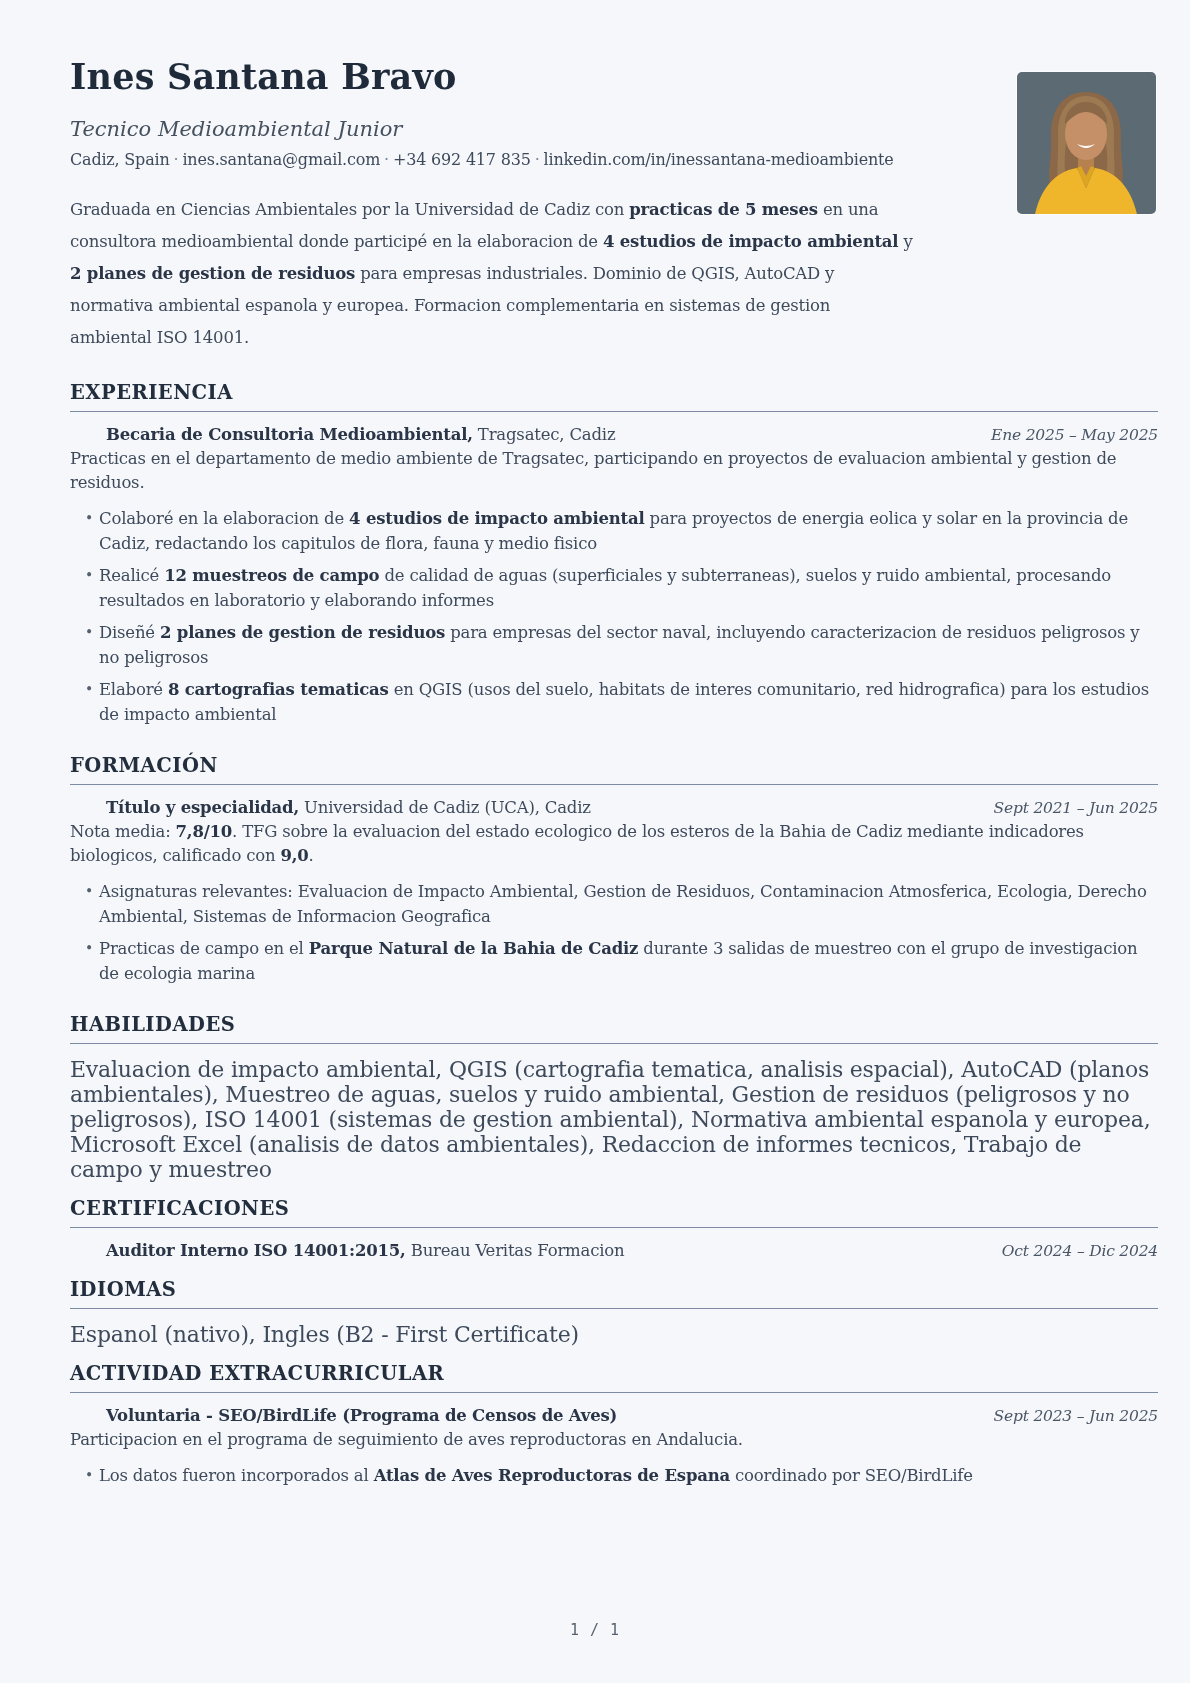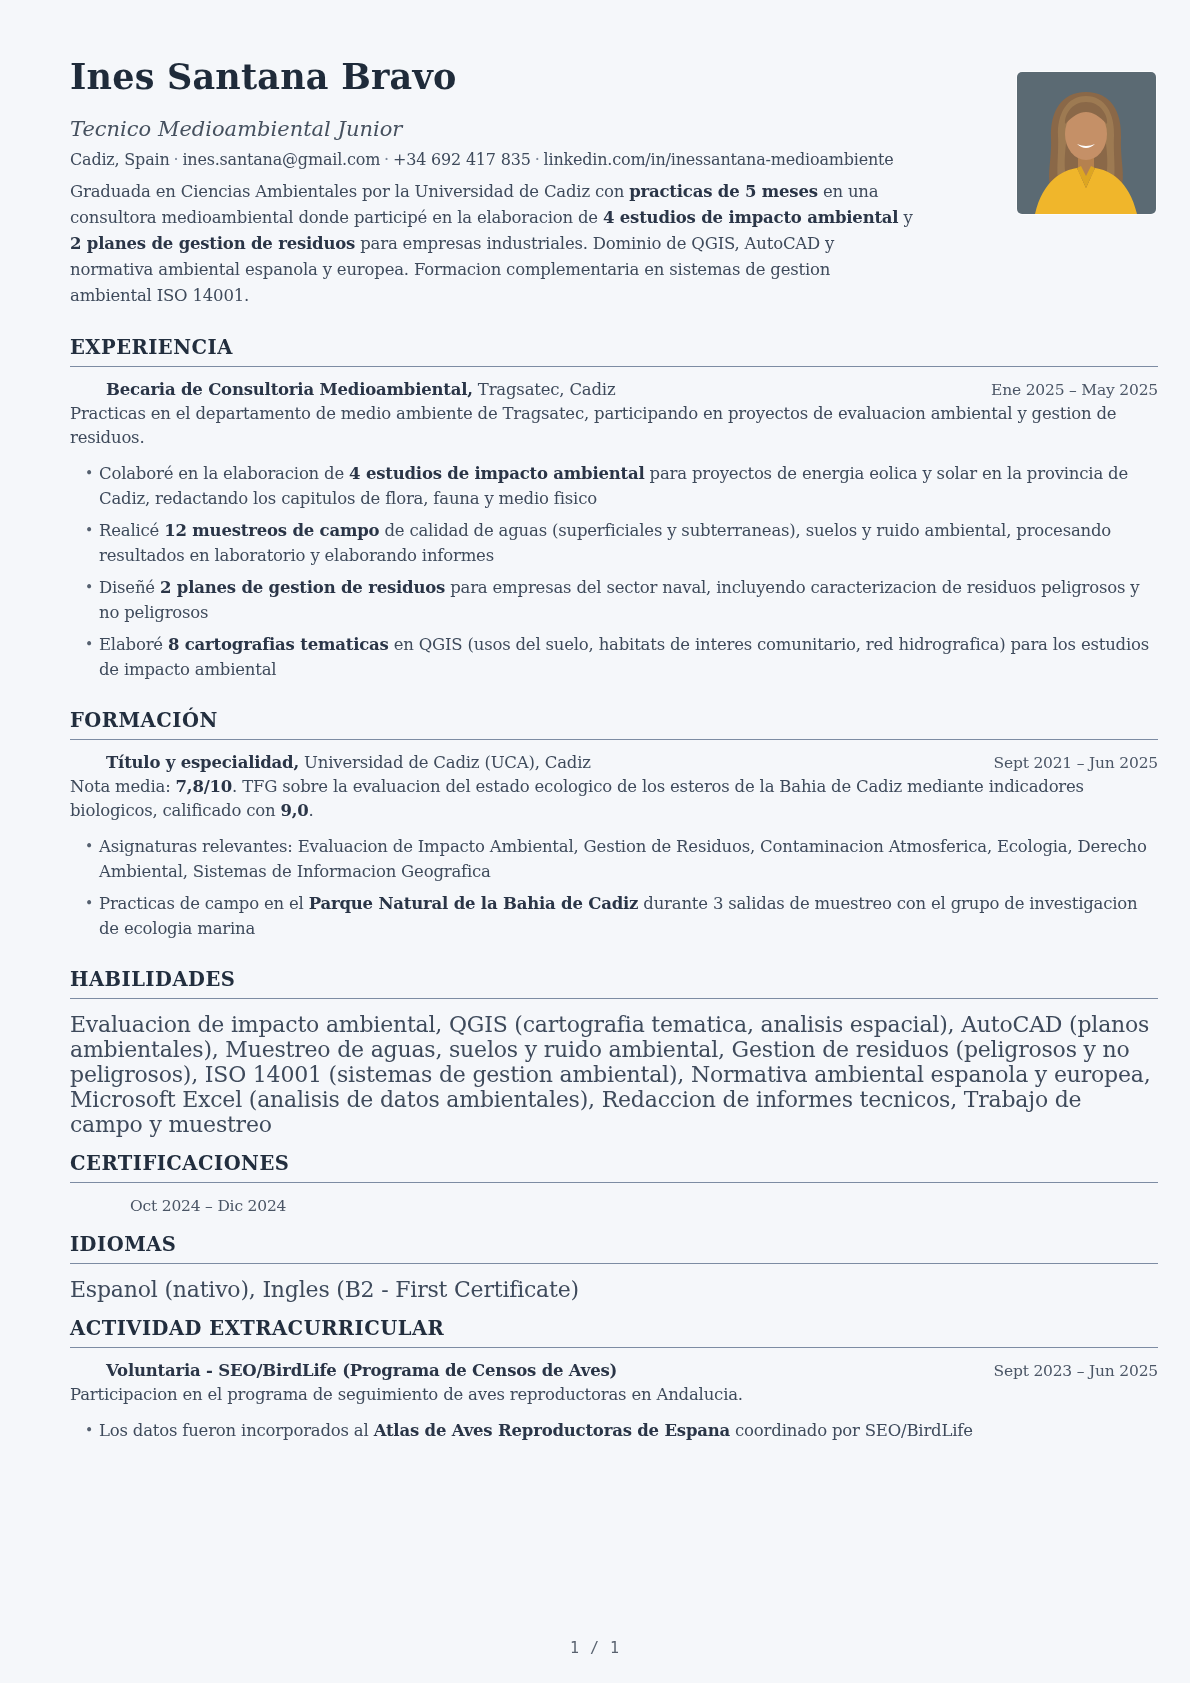--- a/index.html
+++ b/index.html
@@ -32,22 +32,22 @@
     font-size:21px;font-style:italic;
     color:#46515f;
   }
   .contact{
     margin-top:9px;
     font-size:16px;color:#3e4a5b;
     letter-spacing:-.2px;
   }
   .contact .sep{color:#7c8899;padding:0 4px;}
   .summary{
-    margin-top:10px;
-    font-size:16.5px;line-height:26px;
+    margin-top:25px;
+    font-size:16.5px;line-height:32px;
     letter-spacing:-.2px;
   }
   .photo{
     position:absolute;top:16px;right:2px;
     width:139px;height:142px;border-radius:5px;overflow:hidden;
     box-shadow:0 0 0 1px rgba(255,255,255,.6);
   }
   
   .section{margin-top:27px;}
   .section.compact{margin-top:15px;}
@@ -62,21 +62,21 @@
   .entry-row{
     display:flex;justify-content:space-between;align-items:baseline;
     margin-top:11px;
     font-size:16.5px;line-height:24px;
     letter-spacing:-.2px;
     margin-left:36px;
   }
   .entry-title{color:#3e4a5b;}
   .entry-title .b, .b{font-weight:bold;color:#2a3547;}
   .entry-date{
-    font-size:15.5px;color:#4a5565;
+    font-size:15.5px;font-style:italic;color:#4a5565;
     white-space:nowrap;margin-left:24px;text-align:right;
   }
   .entry-desc{
     font-size:16.5px;line-height:24px;letter-spacing:-.2px;
     margin-top:0;
   }
   .para{
     margin-top:13px;
     font-size:22px;line-height:25px;letter-spacing:-.2px;
   }
@@ -90,21 +90,21 @@
     margin-bottom:7px;
     font-size:16.5px;line-height:25px;letter-spacing:-.2px;
   }
   ul.bullets li::before{
     content:"•";
     position:absolute;left:0;top:0;
     font-size:14px;color:#55606f;
   }
   
   .footer{
-    position:absolute;left:0;right:0;bottom:26px;
+    position:absolute;left:0;right:0;bottom:44px;
     text-align:center;
     font-size:15px;color:#5aununsed;
     color:#59626f;
     font-family:"DejaVu Sans Mono","Liberation Mono",monospace;
     letter-spacing:1px;
   }
 </style>
 </head>
 <body>
 
@@ -169,20 +169,21 @@
   </div>
 
   <div class="section">
     <h2 class="section-heading">HABILIDADES</h2>
     <div class="para">Evaluacion de impacto ambiental, QGIS (cartografia tematica, analisis espacial), AutoCAD (planos ambientales), Muestreo de aguas, suelos y ruido ambiental, Gestion de residuos (peligrosos y no peligrosos), ISO 14001 (sistemas de gestion ambiental), Normativa ambiental espanola y europea, Microsoft Excel (analisis de datos ambientales), Redaccion de informes tecnicos, Trabajo de campo y muestreo</div>
   </div>
 
   <div class="section compact">
     <h2 class="section-heading">CERTIFICACIONES</h2>
     <div class="entry-row">
+      <span class="entry-title"><span class="b">Auditor Interno ISO 14001:2015,</span><span> Bureau Veritas Formacion</span></span>
       <span class="entry-date">Oct 2024 – Dic 2024</span>
     </div>
   </div>
 
   <div class="section compact">
     <h2 class="section-heading">IDIOMAS</h2>
     <div class="para">Espanol (nativo), Ingles (B2 - First Certificate)</div>
   </div>
 
   <div class="section compact">

